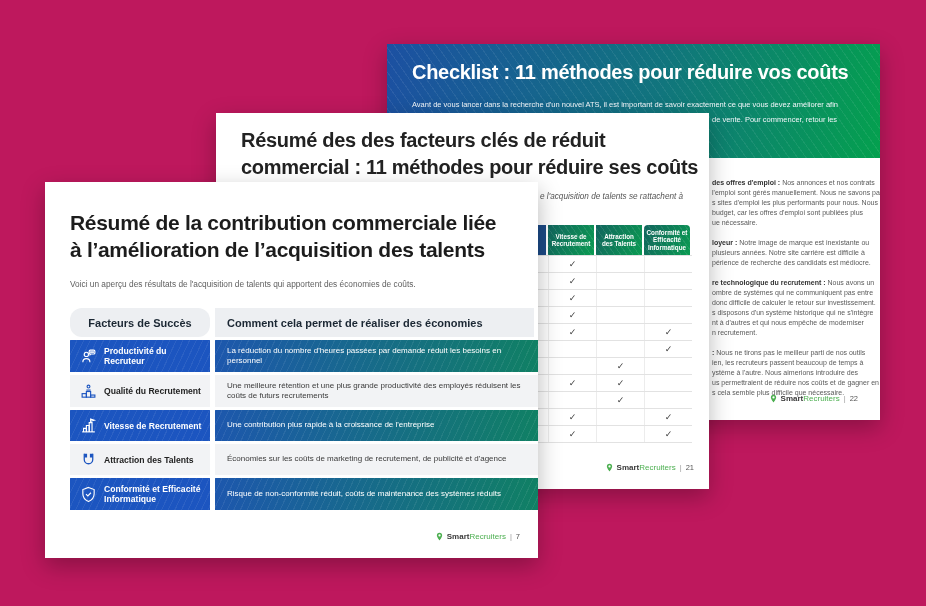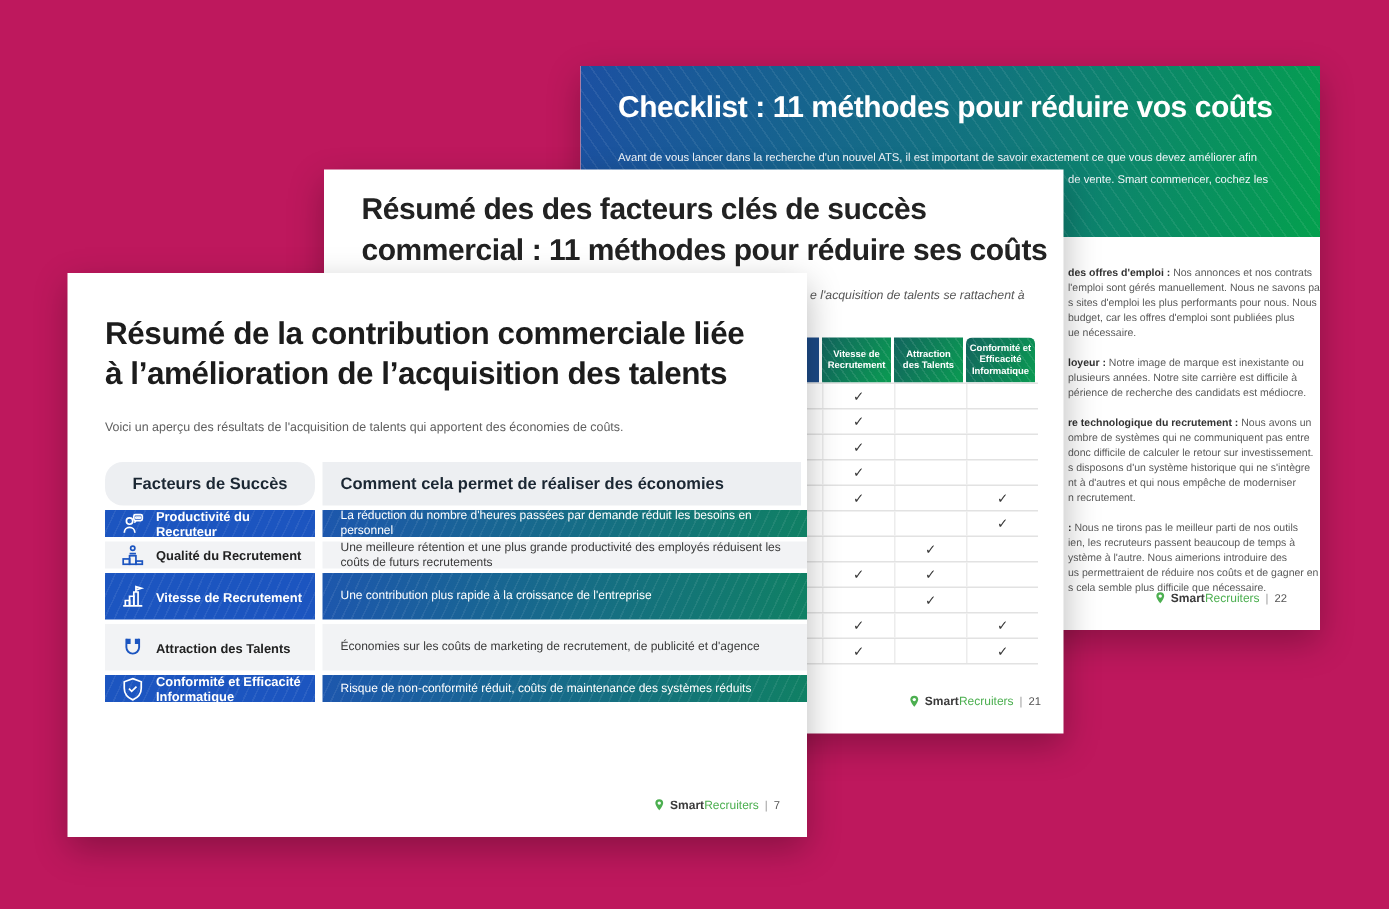--- a/index.html
+++ b/index.html
@@ -68,21 +68,21 @@
   .ft-hrow{display:flex;height:29px;margin-bottom:3px;}
   .ft-hcell1{width:140px;margin-right:5px;background:#edeff2;display:flex;align-items:center;justify-content:center;
     color:#1b2733;font-size:11px;font-weight:700;border-radius:12px;}
   .ft-hcell2{width:319px;background:#edeff2;display:flex;align-items:center;
     color:#1b2733;font-size:11px;font-weight:700;padding-left:12px;box-sizing:border-box;}
   .ft-row{display:flex;margin-bottom:3px;}
   .ft-factor{width:140px;margin-right:5px;display:flex;align-items:center;gap:7px;
     padding:0 6px 0 9px;box-sizing:border-box;}
   .ft-desc{width:323px;display:flex;align-items:center;font-size:8px;line-height:10.5px;
     padding:4px 8px 4px 12px;box-sizing:border-box;}
-  .ft-row.h33{height:18px;} .ft-row.h31{height:31px;}
+  .ft-row.h33{height:32px;} .ft-row.h31{height:31px;}
   .ft-row.hl .ft-factor{background-color:#1c55c0;
     background-image:repeating-linear-gradient(115deg, rgba(255,255,255,.07) 0 1px, transparent 1px 6px);}
   .ft-row.hl .ft-desc{color:#fff;white-space:normal;
     background:
       repeating-linear-gradient(115deg, rgba(255,255,255,.07) 0 1px, transparent 1px 6px),
       linear-gradient(90deg,#1d57ad,#108064);}
   .ft-row.lt .ft-factor{background:#f2f3f5;}
   .ft-row.lt .ft-desc{background:#f2f3f5;color:#3a3a3a;}
   .ft-label{font-size:8.6px;font-weight:700;line-height:10px;}
   .ft-row.hl .ft-label{color:#fff;}
@@ -94,21 +94,21 @@
 </style>
 </head>
 <body>
 
 <div class="canvas">
 
   <section class="page back">
     <header class="bp-header">
       <h1 class="bp-title">Checklist : 11 méthodes pour réduire vos coûts</h1>
       <p class="bp-intro1">Avant de vous lancer dans la recherche d'un nouvel ATS, il est important de savoir exactement ce que vous devez améliorer afin</p>
-      <p class="bp-intro2">de vente. Smart commencer, cochez les</p>
+      <p class="bp-intro2">de vente. Pour commencer, retour les</p>
     </header>
     <div class="bp-col">
         <div class="bp-para">
           <div class="bp-line"><b>des offres d'emploi :</b> Nos annonces et nos contrats</div>
           <div class="bp-line">l'emploi sont gérés manuellement. Nous ne savons pas</div>
           <div class="bp-line">s sites d'emploi les plus performants pour nous. Nous</div>
           <div class="bp-line">budget, car les offres d'emploi sont publiées plus</div>
           <div class="bp-line">ue nécessaire.</div>
         </div>
         <div class="bp-para">
@@ -140,21 +140,21 @@
           </svg>
       </span>
       <span class="b1">Smart</span>
       <span class="b2">Recruiters</span>
       <span class="psep">|</span>
       <span class="pnum">22</span>
     </footer>
   </section>
 
   <section class="page middle">
-    <h1 class="mp-title"><span>Résumé des des facteurs clés de succès</span><br>
+    <h1 class="mp-title"><span>Résumé des des facteurs clés de réduit</span><br>
       <span>commercial : 11 méthodes pour réduire ses coûts</span></h1>
     <p class="mp-intro">e l'acquisition de talents se rattachent à</p>
 
     <div class="mt-head">
       <div class="mt-hsliver"></div>
     <div class="mt-hcell">Vitesse de Recrutement</div>
         <div class="mt-hcell">Attraction des Talents</div>
         <div class="mt-hcell last">Conformité et Efficacité Informatique</div>
       </div>
     <div class="mt-body">

